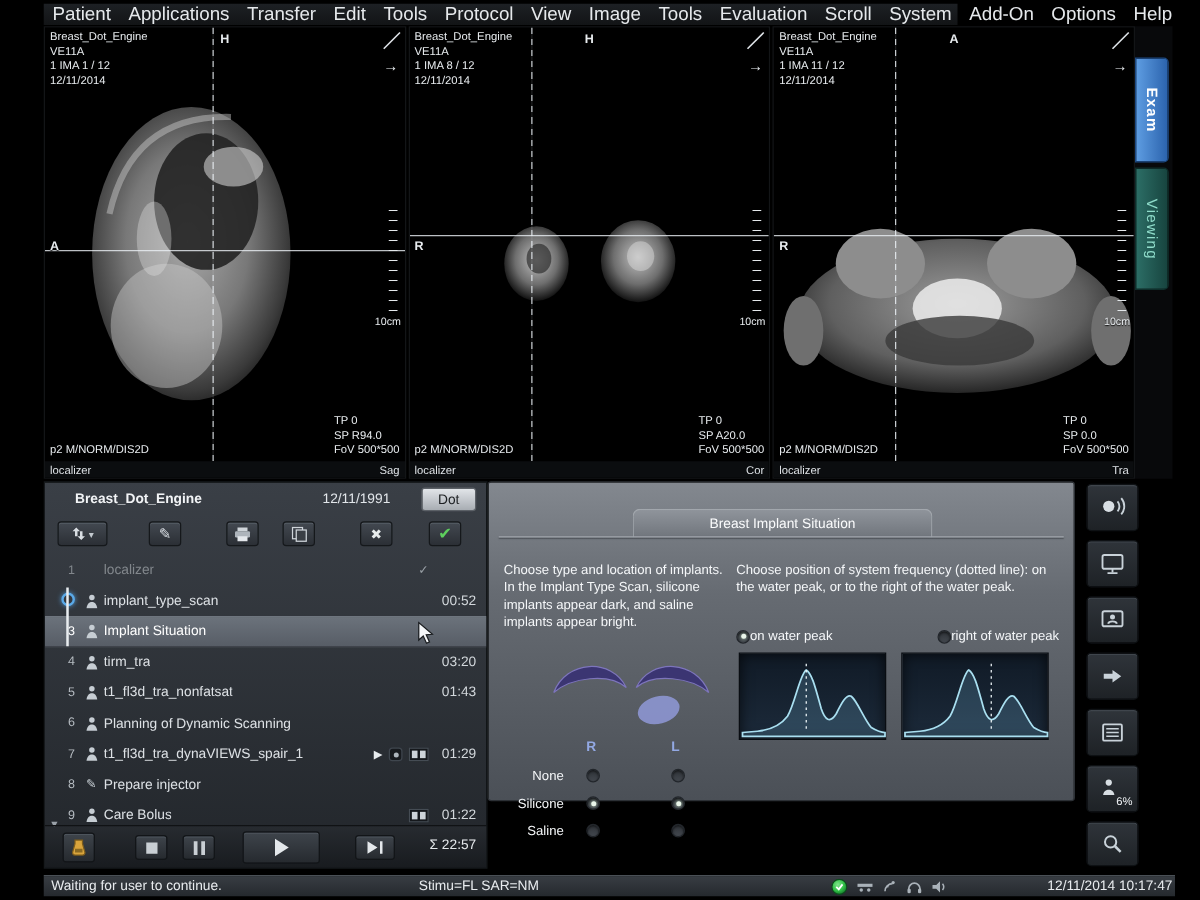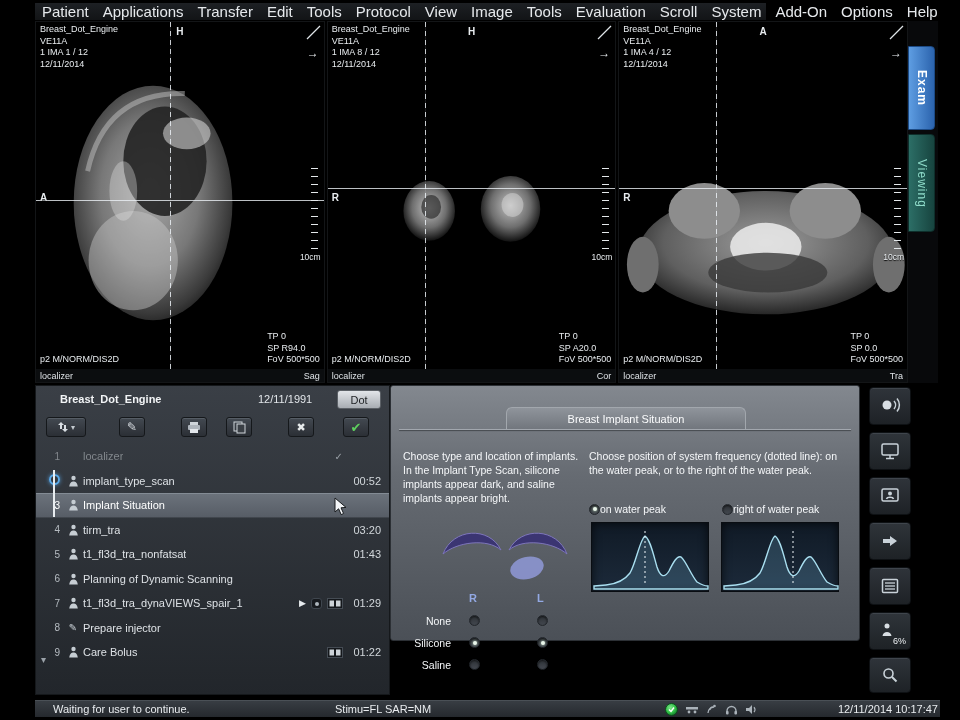--- a/index.html
+++ b/index.html
@@ -85,21 +85,21 @@
 
   
   .dialog{position:absolute;left:355px;top:0;width:470px;height:256px;background:linear-gradient(#83888f 0%,#666b72 35%,#4b5057 100%);border:1px solid #2c3035;border-radius:3px}
   .dlg-tab{position:absolute;left:115px;top:21px;width:240px;height:23px;display:flex;align-items:center;justify-content:center;background:linear-gradient(#8f949b,#70757c);border:1px solid #a2a7ad;border-bottom:none;border-radius:6px 6px 0 0;font-size:11px;color:#fbfcfd}
   .dlg-line{position:absolute;left:8px;right:8px;top:43px;height:1px;background:#a2a7ae;box-shadow:0 1px 1px rgba(30,33,37,.6)}
   .dpara{position:absolute;font-size:10.5px;color:#f5f7f9;line-height:1.32}
   .dp1{left:12px;top:64px;width:182px}
   .dp2{left:198px;top:64px;width:262px}
   .freq{position:absolute;left:198px;top:117px;display:flex;align-items:center;font-size:10.5px;color:#f5f7f9}
   .freq .fi{display:flex;align-items:center;gap:0;cursor:pointer}
-  .freq .fi+.fi{margin-left:56px}
+  .freq .fi+.fi{margin-left:84px}
   .radio{width:11px;height:11px;border-radius:50%;background:linear-gradient(#2e3237,#43484f);border:1px solid #22262b;box-shadow:inset 0 1px 2px rgba(0,0,0,.6);display:inline-block;position:relative;flex:0 0 auto;cursor:pointer}
   .radio.sel::after{content:"";position:absolute;left:2.5px;top:2.5px;width:4px;height:4px;border-radius:50%;background:#e9f5e9;box-shadow:0 0 3px #cfeccf}
   .diagram{position:absolute;left:48px;top:132px}
   .rl{position:absolute;top:206px;font-size:11px;font-weight:bold;color:#93a9e4}
   .rl-r{left:78px}.rl-l{left:146px}
   .plot{position:absolute;top:136px;width:118px;height:70px;background:linear-gradient(#101a26,#1c2a3a);border:1px solid #090d12;box-shadow:inset 0 0 10px rgba(0,0,0,.7)}
   .p1{left:200px}.p2{left:330px}
   .spec{fill:rgba(125,195,230,.20);stroke:#a9dff0;stroke-width:1.4}
   .dash{stroke:#f2f8fb;stroke-width:1;stroke-dasharray:2 3}
   .optrow{position:absolute;height:16px;font-size:10.5px;color:#f5f7f9}
@@ -109,21 +109,21 @@
   .or0{top:228px}.or1{top:250px}.or2{top:272px}
 
   
   .icol{position:absolute;left:830px;top:0;width:75px;height:310px}
   .ib{position:absolute;left:4px;width:42px;height:38px;background:linear-gradient(#2f343a,#1e2226);border:1px solid #0e1114;border-radius:4px;box-shadow:inset 0 1px 0 #3f454c;display:flex;align-items:center;justify-content:center;cursor:pointer;position:absolute}
   .ib1{top:2px}.ib2{top:47px}.ib3{top:92px}.ib4{top:137px}.ib5{top:182px}.ib6{top:227px}.ib7{top:272px;height:36px}
   .sarpct{position:absolute;right:4px;bottom:3px;font-size:9px;color:#eef1f4}
 
   
   .statusbar{position:absolute;left:35px;top:700px;width:905px;height:17px;background:linear-gradient(#383d43,#25292e);border-top:1px solid #4a5056;display:flex;align-items:center;font-size:11px;color:#e9ecef}
-  .sb-msg{margin-left:18px}
+  .sb-msg{margin-left:6px}
   .sb-stim{position:absolute;left:300px}
   .sb-icons{position:absolute;left:630px;display:flex;align-items:center;gap:7px}
   .sb-dt{position:absolute;right:2px}
 
   .cursor{position:absolute;left:334px;top:497px;z-index:50;pointer-events:none}
 </style>
 </head>
 <body>
 
 <div id="screen">
@@ -253,21 +253,21 @@
         <ellipse cx="148" cy="226" rx="36" ry="24" fill="#ececec" opacity=".85"></ellipse>
         <ellipse cx="150" cy="252" rx="60" ry="20" fill="#3a3a3a" opacity=".8"></ellipse>
         <ellipse cx="24" cy="244" rx="16" ry="28" fill="#6f6f6f"></ellipse>
         <ellipse cx="272" cy="244" rx="16" ry="28" fill="#6f6f6f"></ellipse>
       </svg>
       <div class="xv" style="left:33.5%"></div>
       <div class="xh" style="top:46%"></div>
       <div class="ov hdr">
         <div>Breast_Dot_Engine</div>
         <div>VE11A</div>
-        <div>1 IMA 4 / 12</div>
+        <div>1 IMA 11 / 12</div>
         <div>12/11/2014</div>
       </div>
       <div class="ov otop">A</div>
       <div class="ov oleft">R</div>
       <svg class="corner" width="15" height="15">
           <line x1="1" y1="14" x2="14" y2="1" stroke="#dfe4e8" stroke-width="1.3"></line>
         </svg>
       <div class="pgarrow">→</div>
       <div class="ruler"></div>
       <div class="ov scalelbl">10cm</div>
@@ -441,20 +441,43 @@
                 <rect x="9" y="2.5" width="4.5" height="6" fill="#cdd3d8"></rect>
               </svg>
           </span>
           <span class="time">01:22</span>
         </div>
       </div>
 
       <div class="scope"></div>
       <div class="list-scroll">▾</div>
 
+      <div class="transport">
+        <button class="tbtn b-inj">
+          <svg width="16" height="16" viewBox="0 0 16 16">
+            <path d="M5,2 h6 v3 l2,7 a2,2 0 0 1 -2,2 h-6 a2,2 0 0 1 -2,-2 l2,-7 Z" fill="#d9a43c" stroke="#7d5d1d"></path>
+            <rect x="5" y="9" width="6" height="3" fill="#8a6a23"></rect>
+          </svg>
+        </button>
+        <button class="tbtn b-stop">
+            <span class="sq"></span>
+          </button>
+        <button class="tbtn b-pause">
+            <span class="pb"></span>
+            <span class="pb"></span>
+          </button>
+        <button class="tbtn b-play">
+            <span class="tri"></span>
+          </button>
+        <button class="tbtn b-skip">
+            <span class="tri sm"></span>
+            <span class="bar"></span>
+          </button>
+        <span class="total">Σ 22:57</span>
+      </div>
     </div>
 
     <div class="dialog">
       <div class="dlg-tab">Breast Implant Situation</div>
       <div class="dlg-line"></div>
 
       <div class="dpara dp1">Choose type and location of implants. In the Implant Type Scan, silicone implants appear dark, and saline implants appear bright.</div>
       <div class="dpara dp2">Choose position of system frequency (dotted line): on the water peak, or to the right of the water peak.</div>
 
       <div class="freq">

